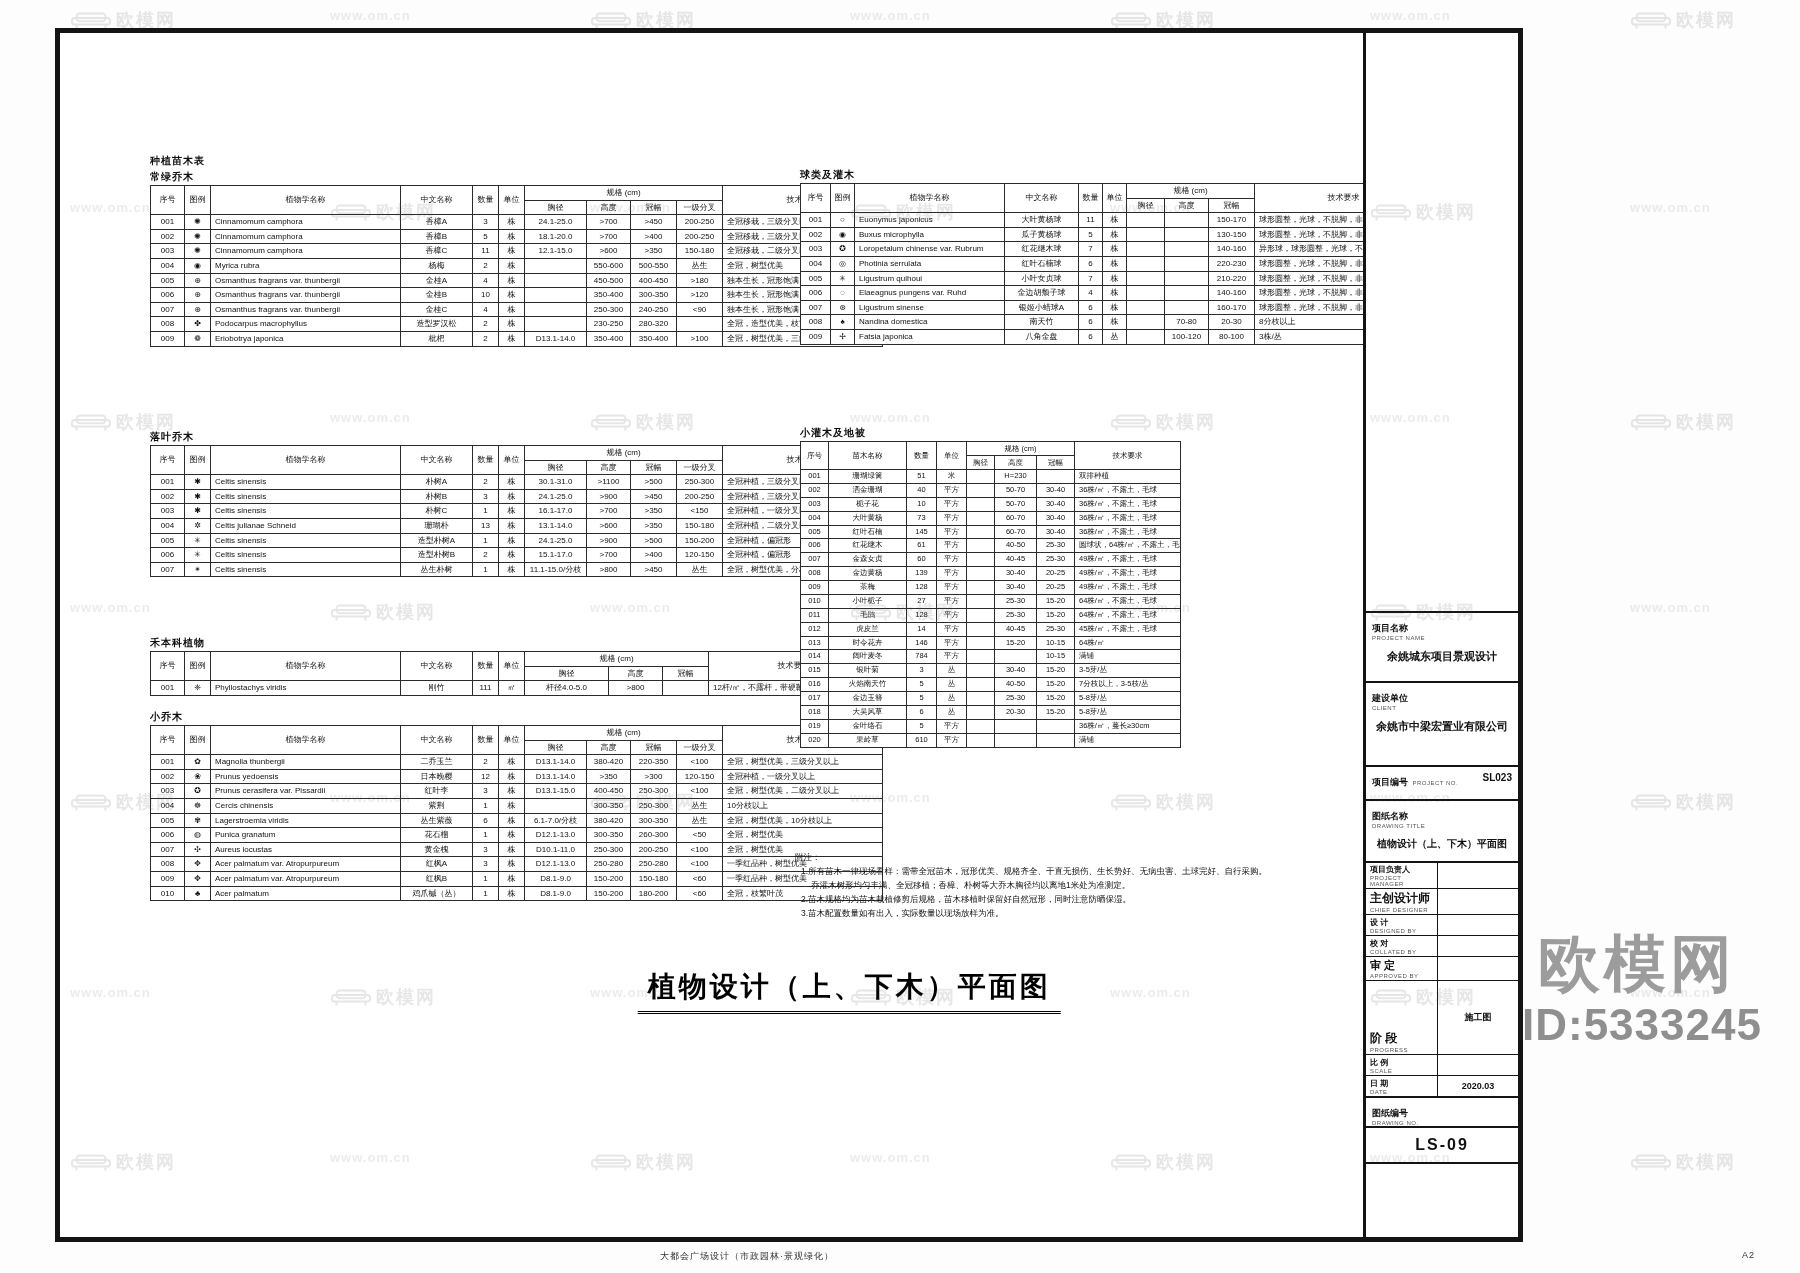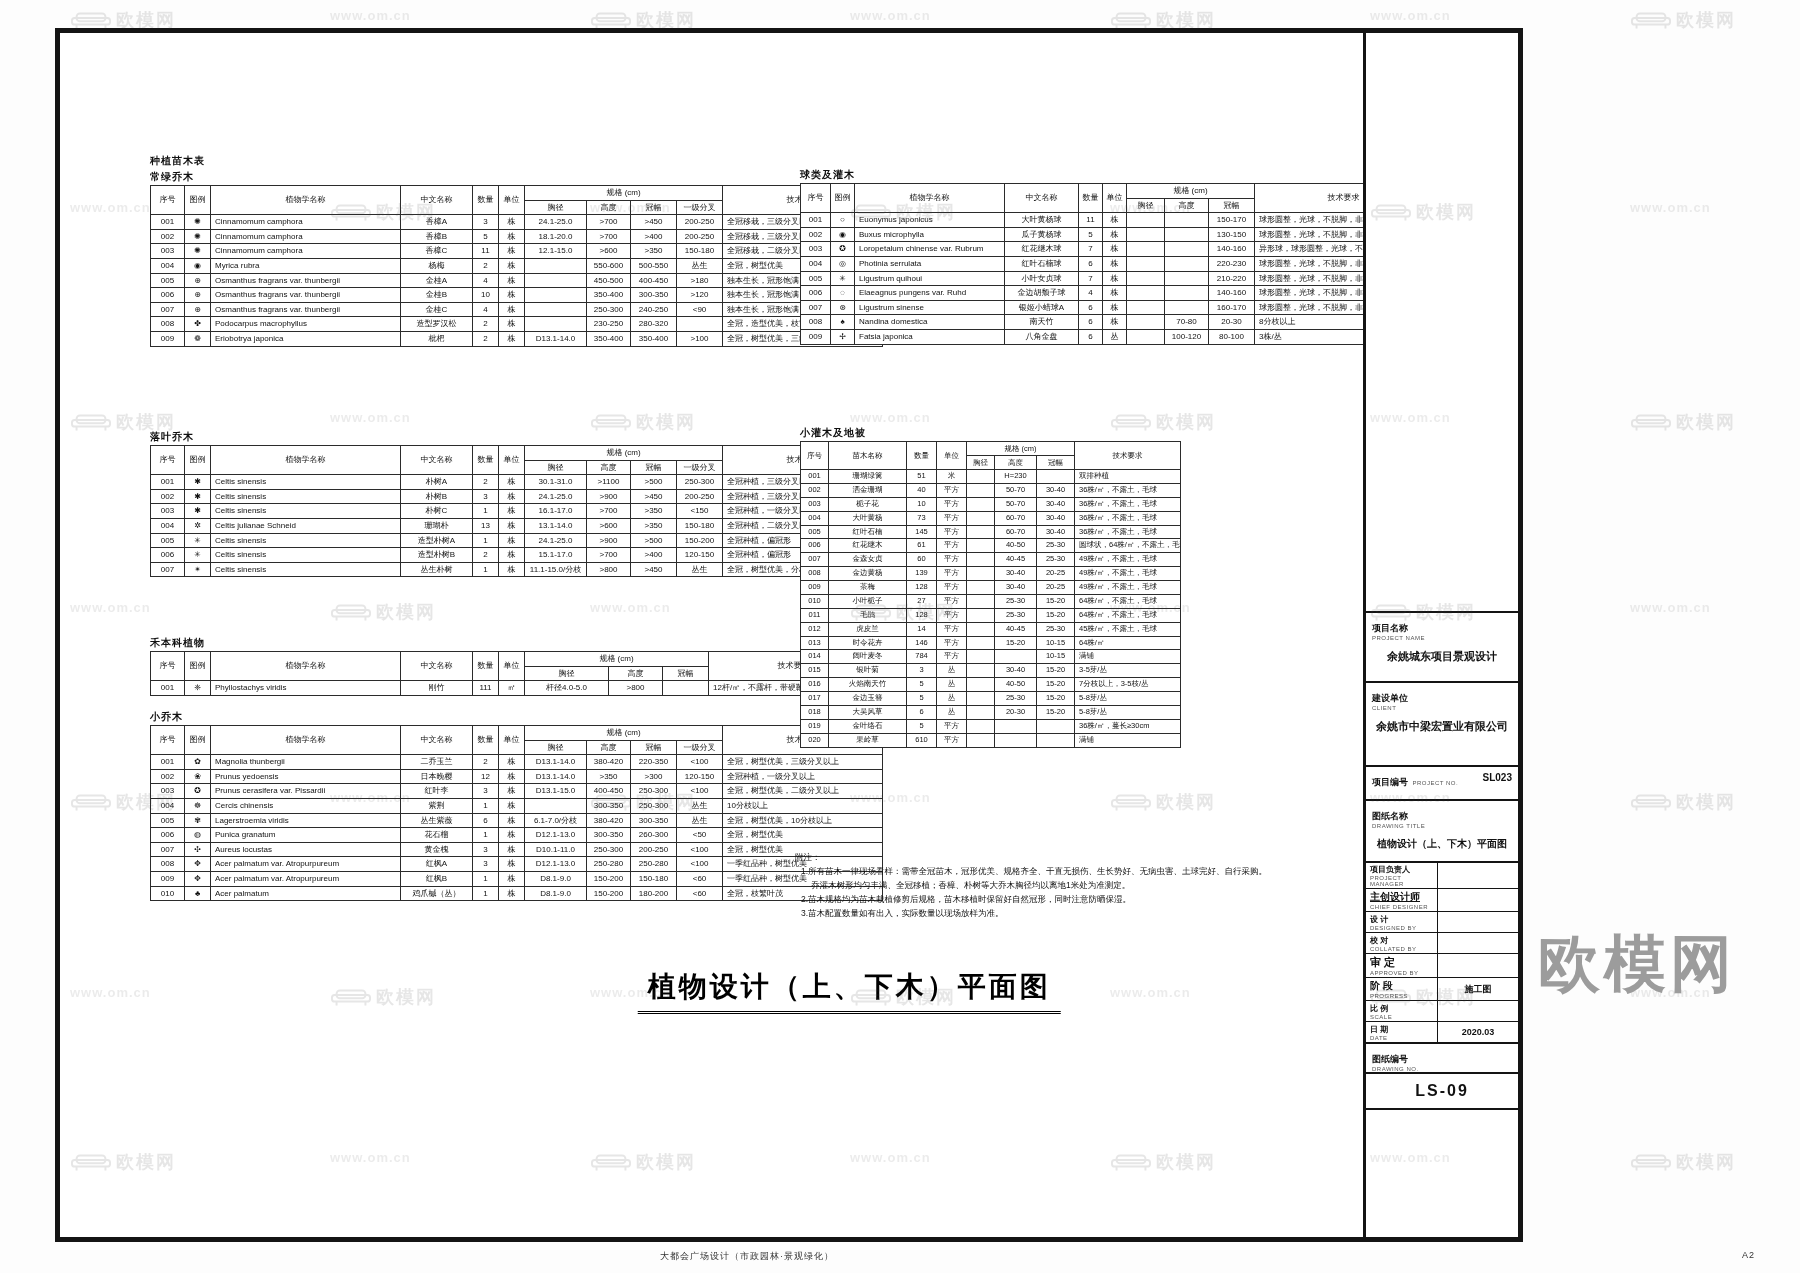--- a/index.html
+++ b/index.html
@@ -981,21 +981,21 @@
     <div style="border-bottom:2px solid #141414;" id="roles-box">
         <div class="role-row">
           <div class="role-names">
             <div class="tb-cn" style="font-size: 8px;">项目负责人</div>
             <div class="tb-en">PROJECT MANAGER</div>
           </div>
           <div class="role-val"></div>
         </div>
         <div class="role-row">
           <div class="role-names">
-            <div class="tb-cn" style="font-size: 10px; text-decoration: underline;">主创设计师</div>
+            <div class="tb-cn" style="font-size: 12px;">主创设计师</div>
             <div class="tb-en">CHIEF DESIGNER</div>
           </div>
           <div class="role-val"></div>
         </div>
         <div class="role-row">
           <div class="role-names">
             <div class="tb-cn" style="font-size: 8px;">设 计</div>
             <div class="tb-en">DESIGNED BY</div>
           </div>
           <div class="role-val"></div>
@@ -1009,21 +1009,21 @@
         </div>
         <div class="role-row">
           <div class="role-names">
             <div class="tb-cn" style="font-size: 11px;">审 定</div>
             <div class="tb-en">APPROVED BY</div>
           </div>
           <div class="role-val"></div>
         </div>
         <div class="role-row">
           <div class="role-names">
-            <div class="tb-cn" style="font-size: 10px;">阶 段</div>
+            <div class="tb-cn" style="font-size: 12px; margin-top: 48px;">阶 段</div>
             <div class="tb-en">PROGRESS</div>
           </div>
           <div class="role-val">施工图</div>
         </div>
         <div class="role-row">
           <div class="role-names">
             <div class="tb-cn" style="font-size: 8px;">比 例</div>
             <div class="tb-en">SCALE</div>
           </div>
           <div class="role-val"></div>
@@ -1439,13 +1439,14 @@
         <rect x="3" y="13" width="58" height="10" rx="4"></rect>
         <line x1="10" y1="23" x2="10" y2="29"></line>
         <line x1="54" y1="23" x2="54" y2="29"></line>
       </g>
     </svg>
     <span class="wm-brand-txt" style="display: inline;">欧模网</span>
 
   </div>
     </div>
   <div id="brand-big">欧模网</div>
+  <div id="brand-id">ID:5333245</div>
 </div>
 
 </body></html>

